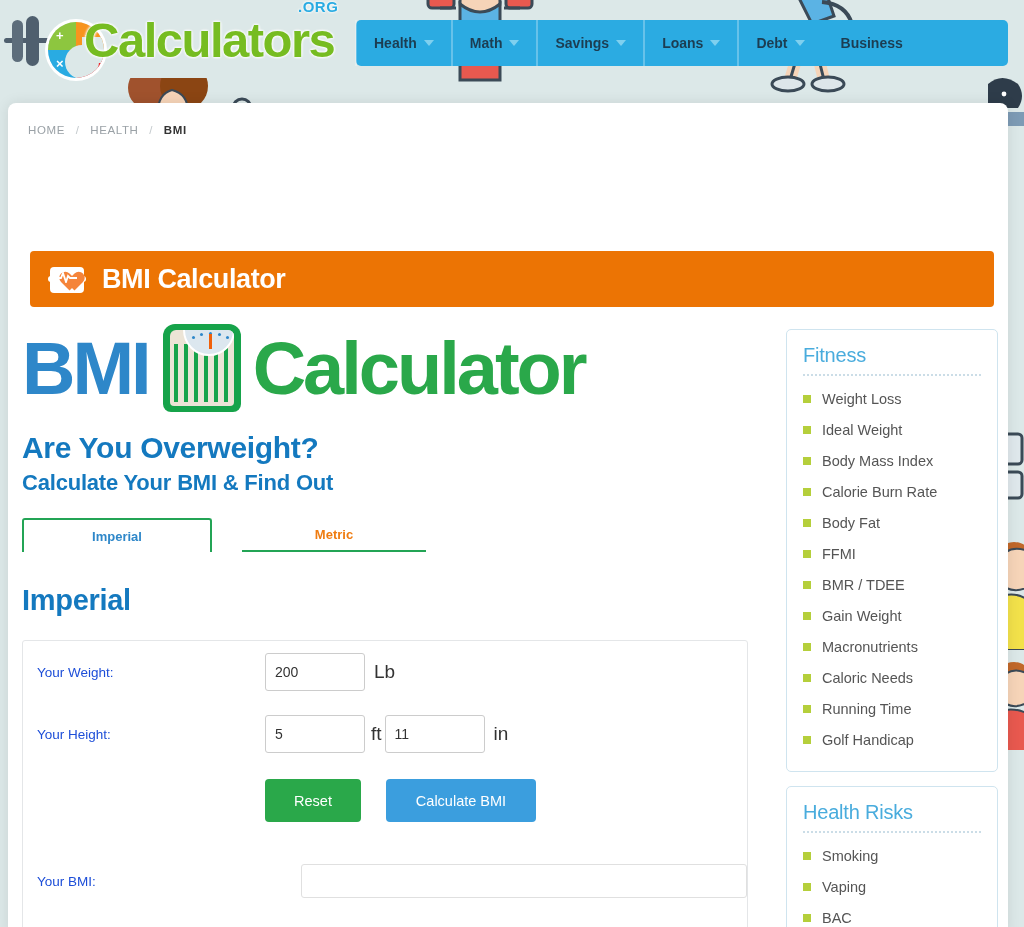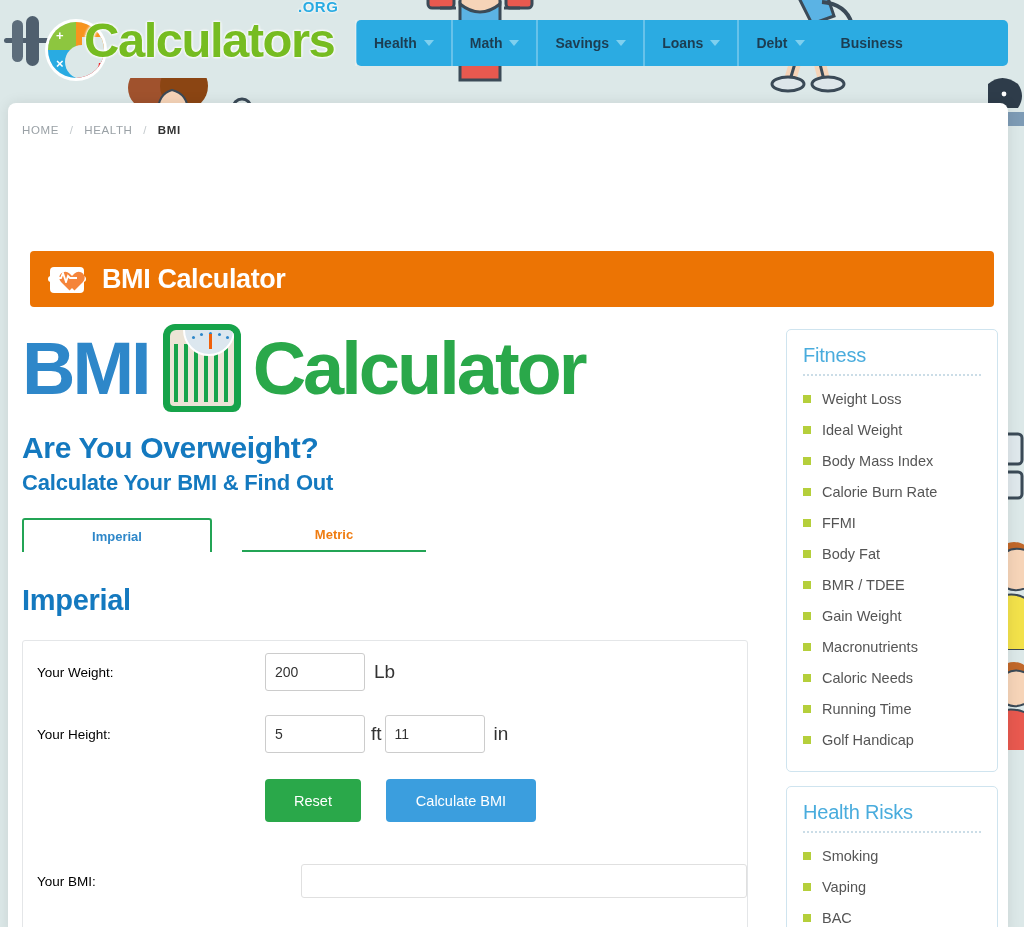--- a/index.html
+++ b/index.html
@@ -46,21 +46,21 @@
              padding:0 18px; color:#1c3d52; font-size:14px; font-weight:bold; cursor:pointer; }
   .navitem.sep { box-shadow: 1px 0 0 rgba(255,255,255,0.28) inset, -1px 0 0 rgba(255,255,255,0.28); }
   .caret { width:0; height:0; border-left:5px solid transparent; border-right:5px solid transparent;
            border-top:6px solid #7fd0ef; }
 
   
   .card { position:absolute; left:8px; top:103px; width:1000px; height:830px;
           background:#fff; border-top-left-radius:8px; border-top-right-radius:8px;
           box-shadow:0 0 14px rgba(0,0,0,0.09); }
 
-  .crumbs { position:absolute; left:14px; top:21px; font-size:11.5px; color:#9aa1a6; letter-spacing:0.6px; }
+  .crumbs { position:absolute; left:20px; top:21px; font-size:11.5px; color:#9aa1a6; letter-spacing:0.6px; }
   .crumbs a { color:#9aa1a6; text-decoration:none; cursor:pointer; }
   .crumbs .sep { margin:0 7px; color:#c3c9cc; }
   .crumbs .cur { color:#333; font-weight:bold; }
 
   .pagehead { position:absolute; left:22px; top:148px; width:964px; height:56px;
               background:#ec7404; border-radius:4px; display:flex; align-items:center; }
   .ph-icon { position:relative; margin-left:18px; width:38px; height:32px; }
   .ph-plate { position:absolute; left:2px; top:4px; width:34px; height:26px; background:#fff; border-radius:4px; }
   .ph-cross { position:absolute; left:0; top:13px; width:38px; height:6px; background:#fff; border-radius:3px; }
   .ph-heart { position:absolute; left:7px; top:1px; width:24px; height:21px; }
@@ -96,21 +96,21 @@
          font-size:13px; font-weight:bold; cursor:pointer; }
   .tab.active { color:#2e87c9; border:2px solid #23a455; border-bottom:none;
                 border-radius:3px 3px 0 0; background:#fff; }
   .tab.inactive { color:#ef7c10; border-bottom:2px solid #23a455; margin-left:30px; width:184px; }
   .tab-fill { flex:1; border-bottom:2px solid transparent; }
 
   .section-title { font-size:29px; font-weight:bold; color:#1479bf; margin-top:32px; letter-spacing:-0.3px; }
 
   .panel { margin-top:23px; width:726px; border:1px solid #e4e6e8; border-radius:3px; padding:0 0 26px 0; }
   .row { display:flex; align-items:center; height:62px; padding-left:14px; }
-  .row-label { width:228px; font-size:13.5px; color:#000000; }
+  .row-label { width:228px; font-size:13.5px; color:#1d4ed8; }
   .tin { height:38px; border:1px solid #ccc; border-radius:3px; background:#fff;
          font-size:14px; color:#333; padding:0 9px; font-family:"Liberation Sans",sans-serif; }
   .w-wide { width:100px; }
   .unit { font-size:19px; color:#333; margin:0 9px; }
   .unit.nogap { margin-left:6px; margin-right:3px; }
 
   .btnrow { display:flex; padding-left:242px; margin-top:14px; gap:25px; }
   .btn { height:43px; border-radius:4px; border:none; color:#fff; font-size:14.5px; cursor:pointer;
          font-family:"Liberation Sans",sans-serif; }
   .btn-reset { width:96px; background:#2aa84a; }
@@ -350,25 +350,25 @@
         <div class="sitem">
           <i class="sbullet"></i>
           <span>Body Mass Index</span>
         </div>
         <div class="sitem">
           <i class="sbullet"></i>
           <span>Calorie Burn Rate</span>
         </div>
         <div class="sitem">
           <i class="sbullet"></i>
+          <span>Body Fat</span>
+        </div>
+        <div class="sitem">
+          <i class="sbullet"></i>
           <span>FFMI</span>
-        </div>
-        <div class="sitem">
-          <i class="sbullet"></i>
-          <span>Body Fat</span>
         </div>
         <div class="sitem">
           <i class="sbullet"></i>
           <span>BMR / TDEE</span>
         </div>
         <div class="sitem">
           <i class="sbullet"></i>
           <span>Gain Weight</span>
         </div>
         <div class="sitem">

